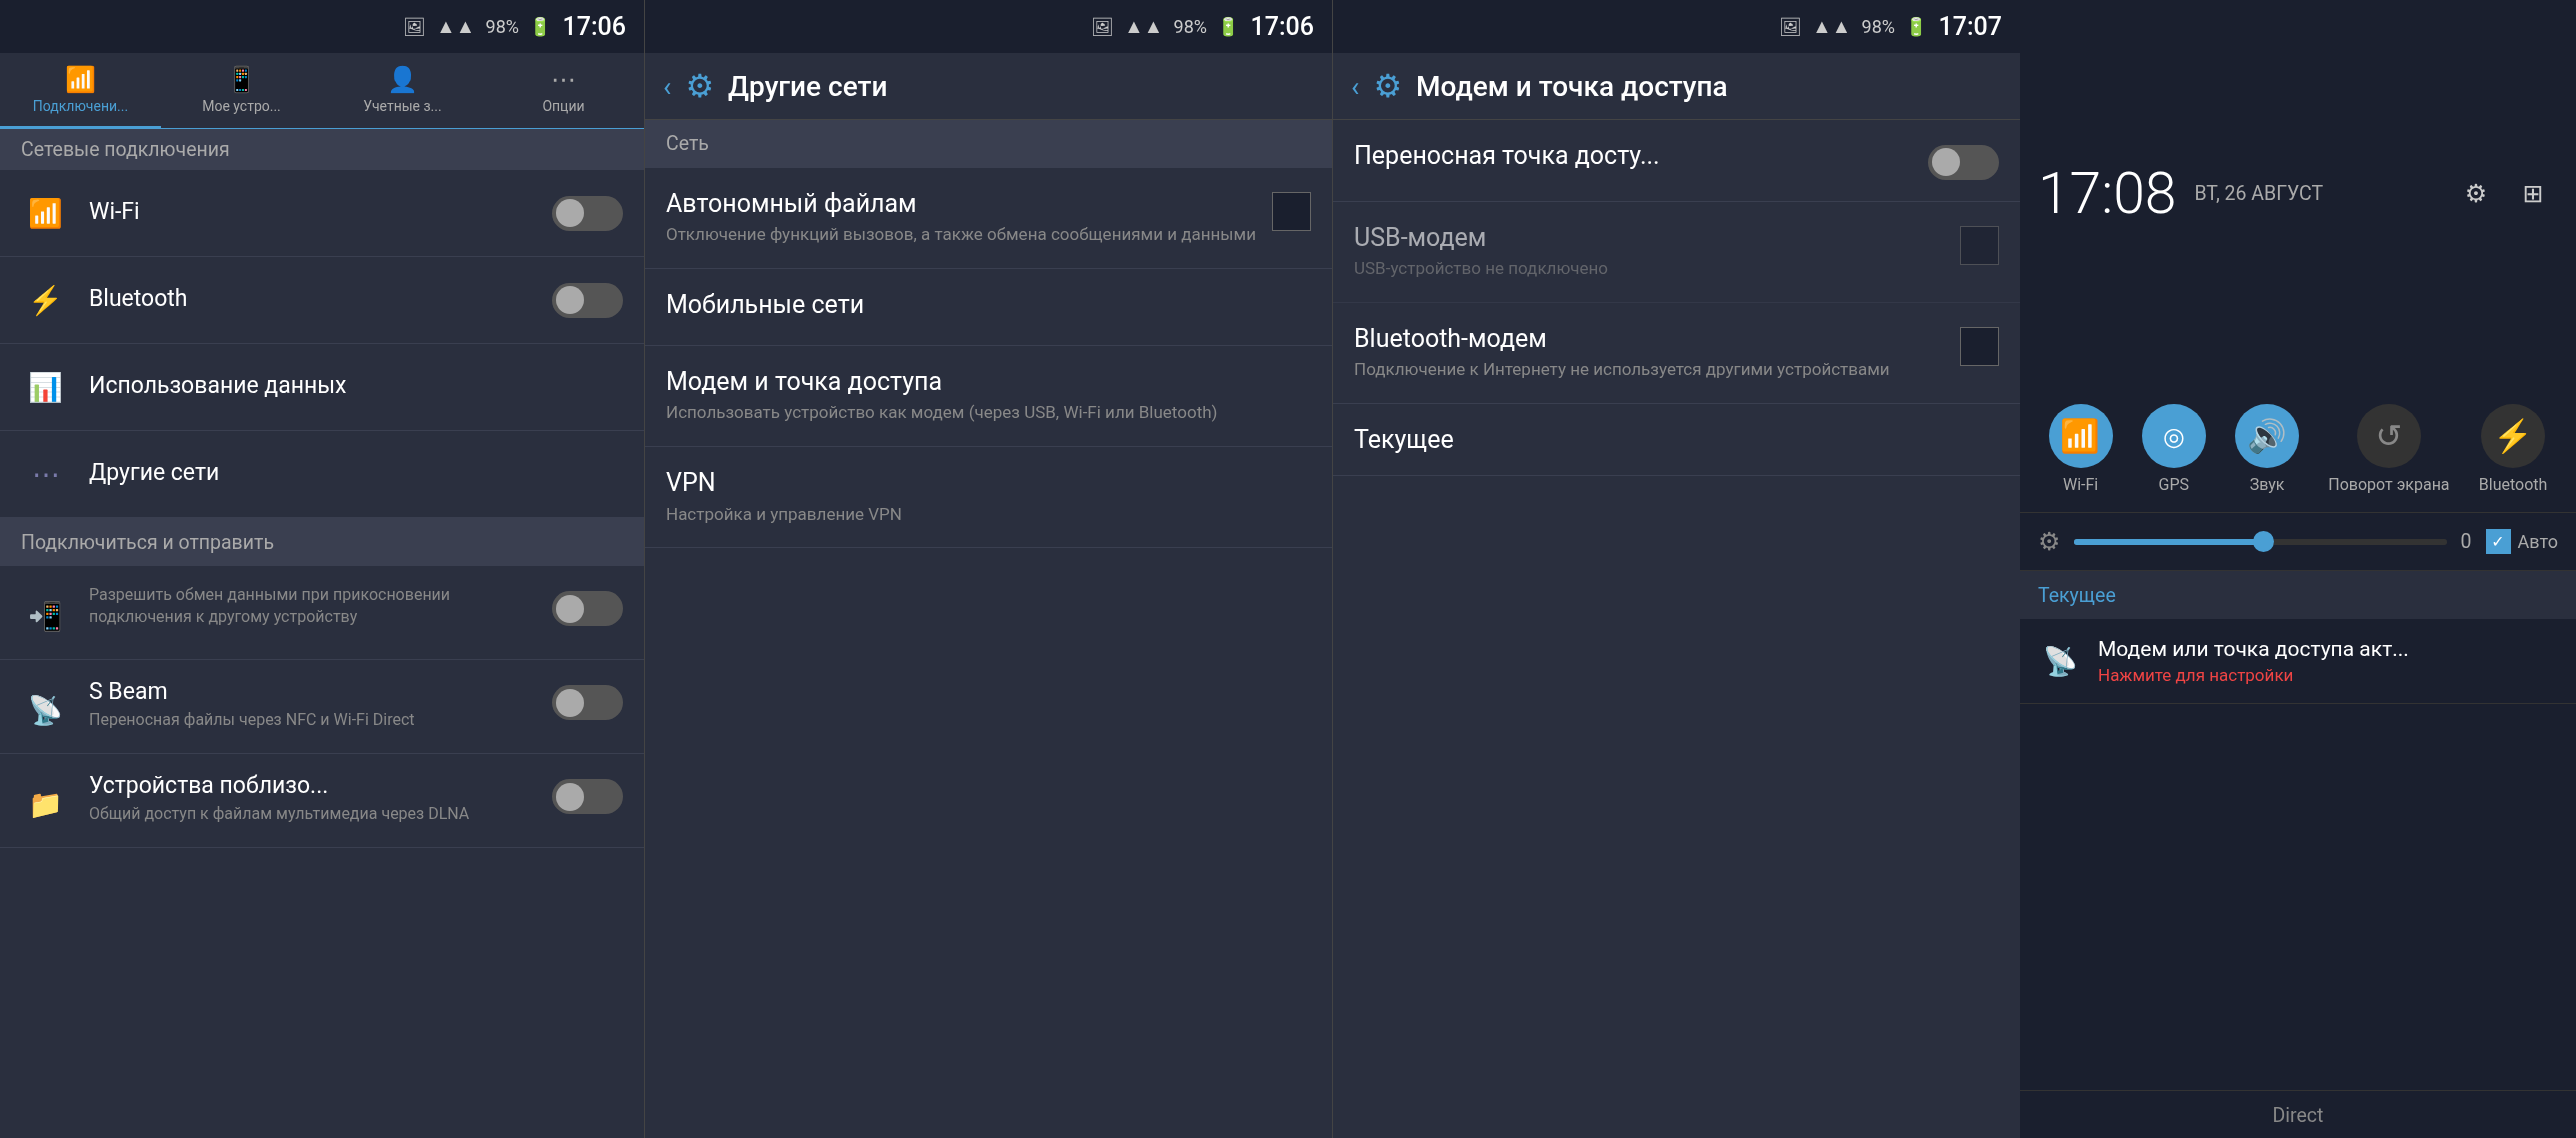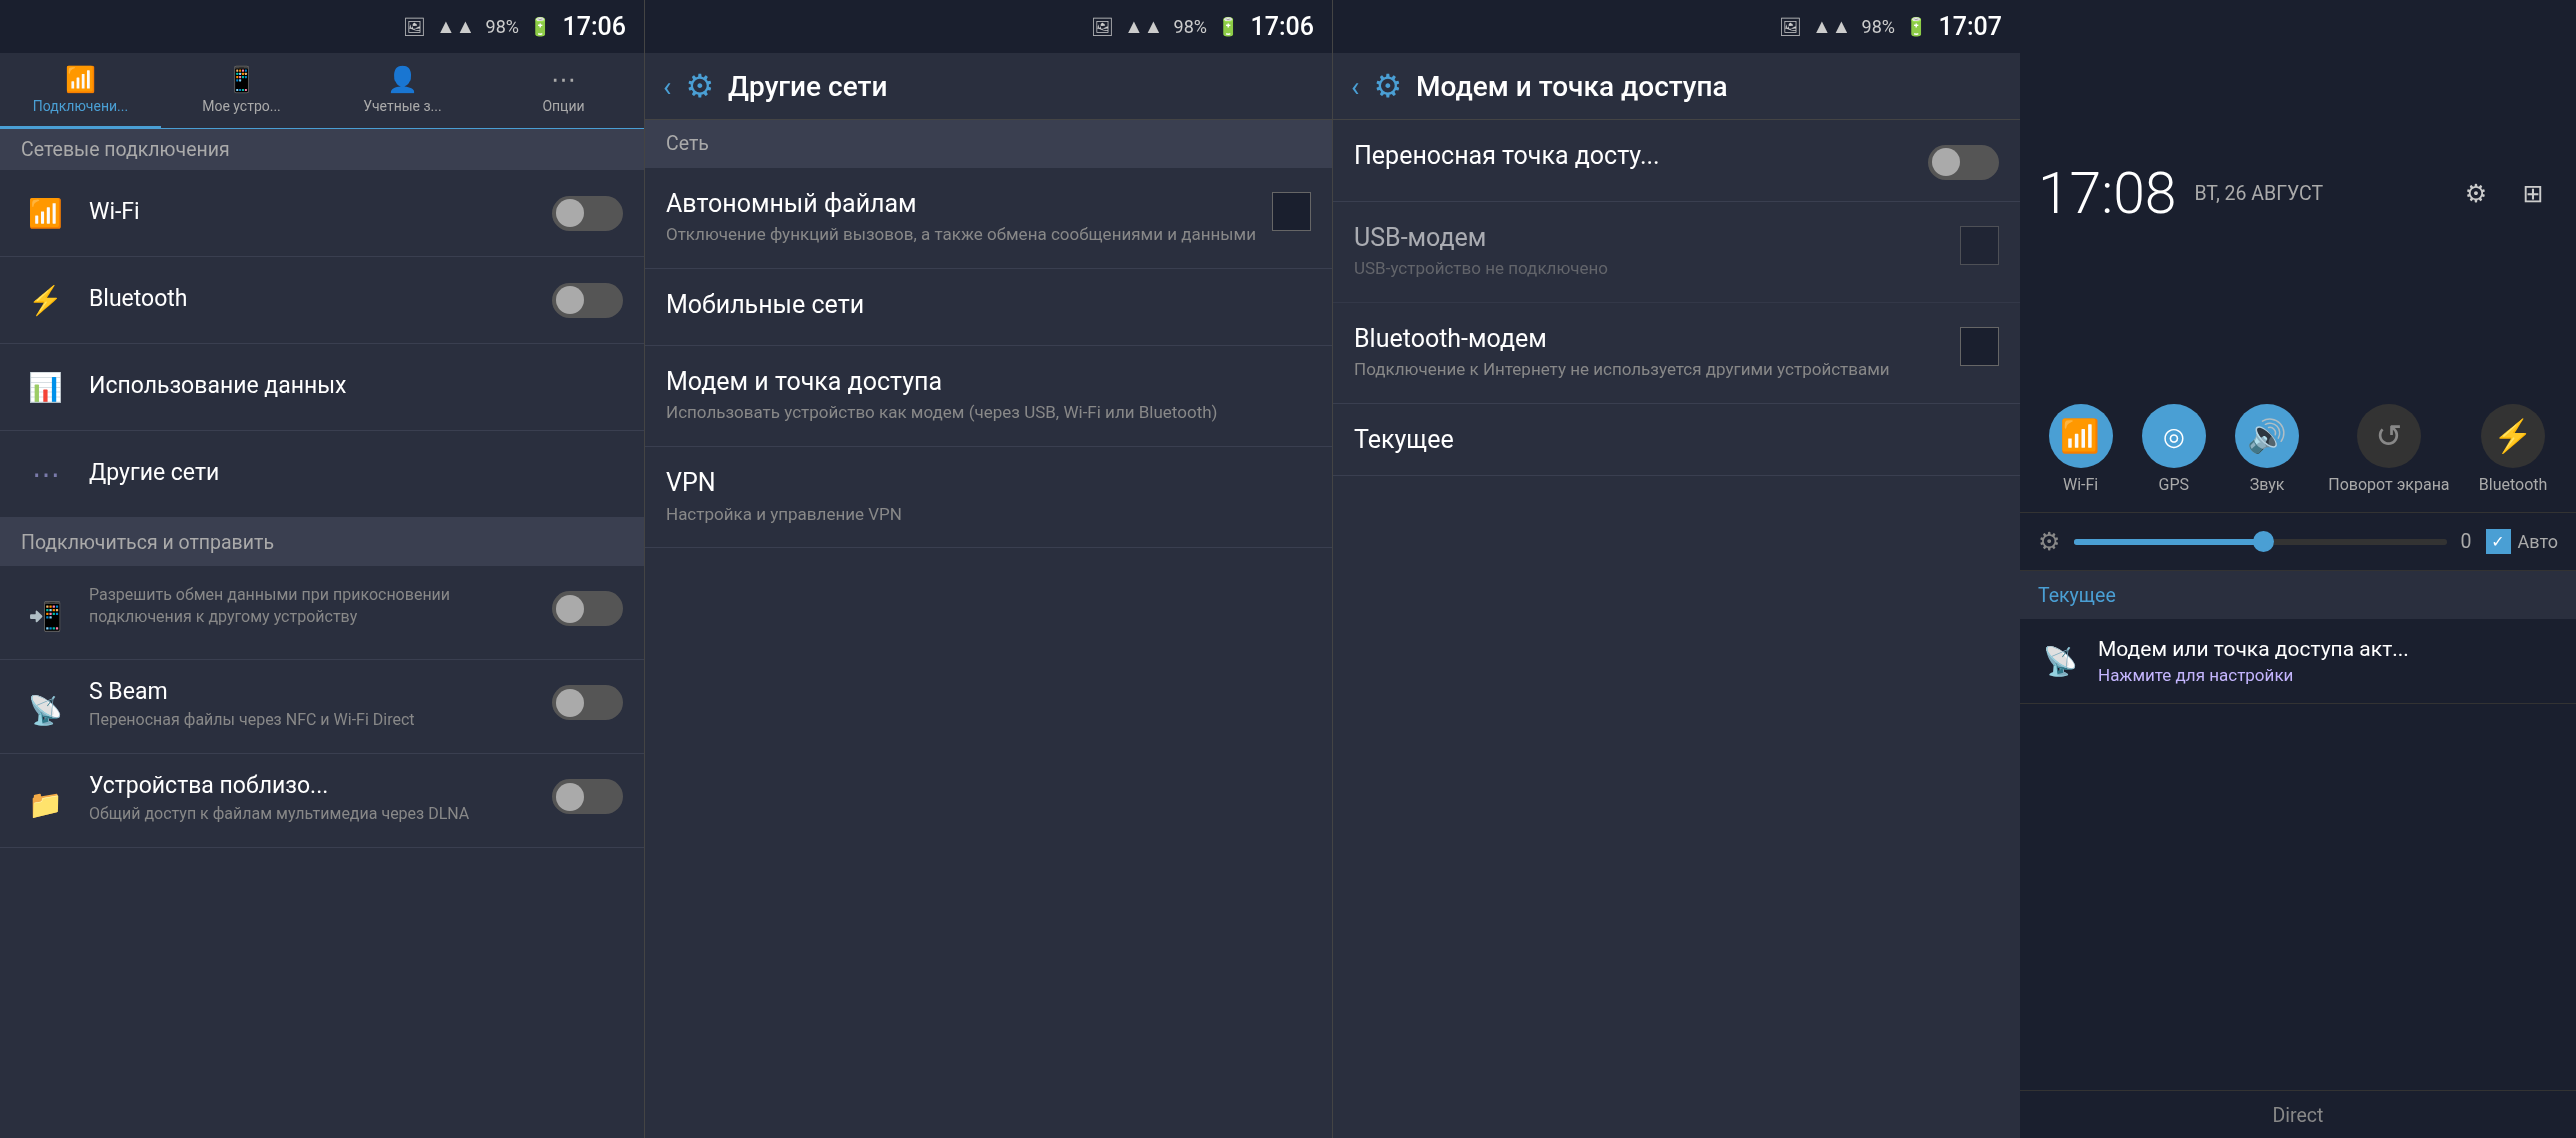--- a/index.html
+++ b/index.html
@@ -400,21 +400,21 @@
       height: 46px;
       display: flex;
       align-items: center;
       justify-content: center;
       color: #4a9fd4;
       font-size: 28px;
       flex-shrink: 0;
     }
     .notif-content { flex: 1; }
     .notif-title { color: white; font-size: 21px; margin-bottom: 3.5px; }
-    .notif-subtitle { color: #c4b5fd; font-size: 17px; }
+    .notif-subtitle { color: #ef4444; font-size: 17px; }
 
     .panel-4-content {
       flex: 1;
       position: relative;
       display: flex;
       flex-direction: column;
     }
   </style>
 </head>
 <body>

